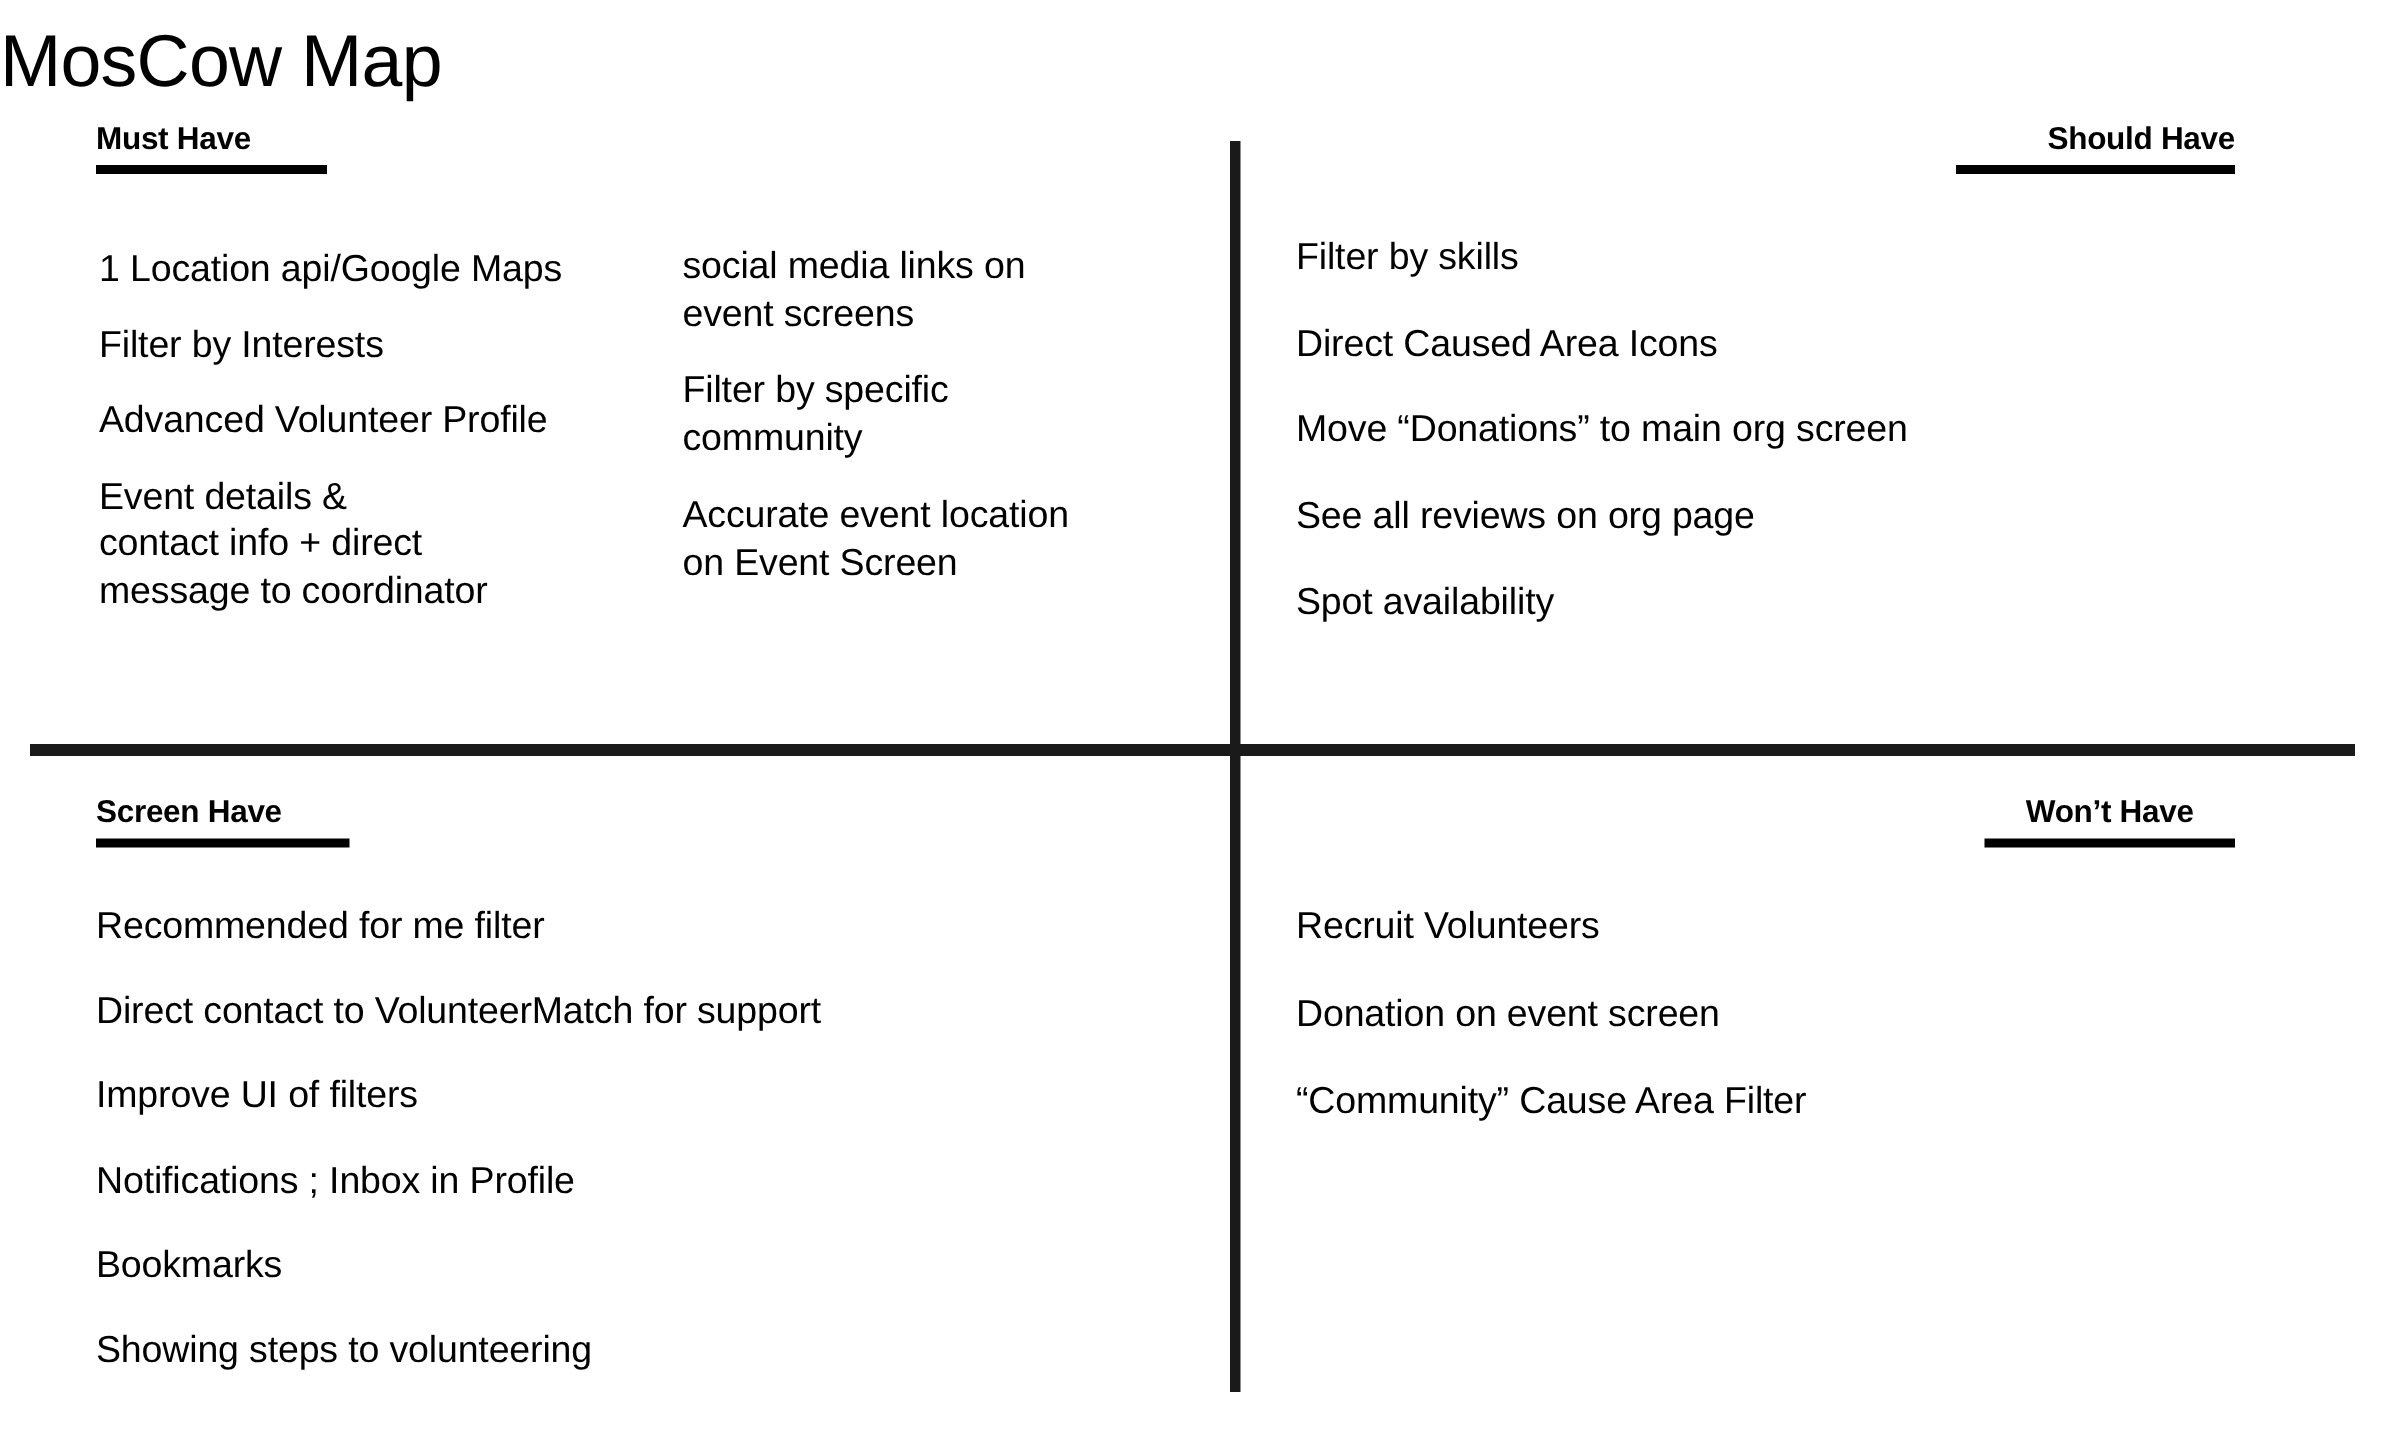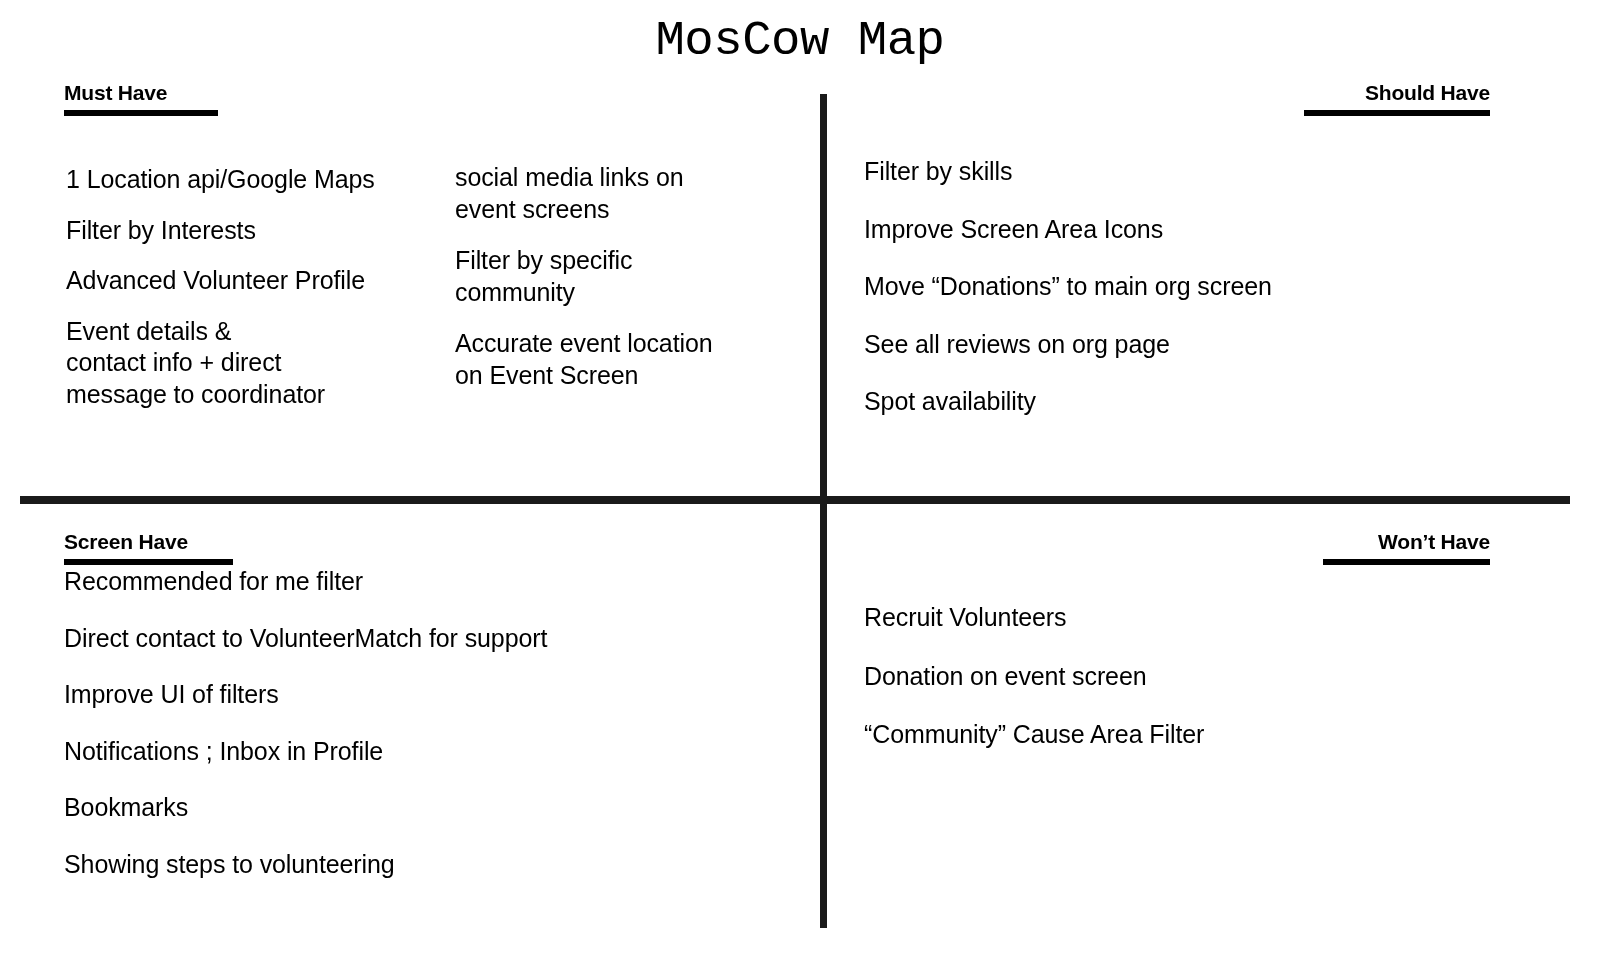--- a/index.html
+++ b/index.html
@@ -16,26 +16,24 @@
     color: #000000;
     -webkit-font-smoothing: antialiased;
   }
 
   
   #page-title {
     position: absolute;
     top: 16px;
     left: 0;
     width: 1600px;
-    text-align: center;
     font-size: 49px;
     font-weight: 400;
     letter-spacing: -0.5px;
     line-height: 1.05;
-    font-family: Liberation Mono, monospace;
   }
 
   
   .divider-h {
     position: absolute;
     left: 20px;
     top: 496px;
     width: 1550px;
     height: 8px;
     background: #1a1a1a;
@@ -65,21 +63,21 @@
     display: block;
     height: 6px;
     background: #000000;
     margin-top: 7px;
   }
 
   #heading-must  { left: 64px;  top: 82px; }
   #heading-could { left: 64px;  top: 531px; }
 
   #heading-should { right: 110px; top: 82px;  text-align: right; }
-  #heading-wont   { right: 110px; top: 531px; text-align: right; }
+  #heading-wont   { right: 110px; top: 531px; text-align: center; }
 
   
   .item-list {
     position: absolute;
   }
   .item {
     font-size: 25px;
     font-weight: 400;
     line-height: 1.26;
     letter-spacing: -0.1px;
@@ -95,21 +93,21 @@
   #list-must-b { left: 455px; top: 162px; width: 330px; }
   #list-must-b .item { margin-bottom: 20px; }
   #list-must-b .item:last-child { margin-bottom: 0; }
 
   
   #list-should { left: 864px; top: 146px; width: 640px; margin-top: 10px; }
   #list-should .item { margin-bottom: 26px; }
   #list-should .item:last-child { margin-bottom: 0; }
 
   
-  #list-could { left: 64px; top: 566px; width: 720px; }
+  #list-could { left: 64px; top: 602px; width: 720px; }
   #list-could .item { margin-bottom: 25px; }
   #list-could .item:last-child { margin-bottom: 0; }
 
   
   #list-wont { left: 864px; top: 602px; width: 620px; }
   #list-wont .item { margin-bottom: 27px; }
   #list-wont .item:last-child { margin-bottom: 0; }
 </style>
 </head>
 <body>
@@ -142,21 +140,21 @@
 on Event Screen</div>
 </div>
 
 <div class="quad-heading" id="heading-should">
   <span class="heading-text">Should Have</span>
   <span class="heading-rule" style="width: 186px; margin-left: auto;"></span>
 </div>
 
 <div class="item-list" id="list-should">
   <div class="item">Filter by skills</div>
-  <div class="item">Improve Screen Area Icons</div>
+  <div class="item">Direct Caused Area Icons</div>
   <div class="item">Move “Donations” to main org screen</div>
   <div class="item">See all reviews on org page</div>
   <div class="item">Spot availability</div>
 </div>
 
 <div class="quad-heading" id="heading-could">
   <span class="heading-text">Screen Have</span>
   <span class="heading-rule" style="width: 169px;"></span>
 </div>
 

